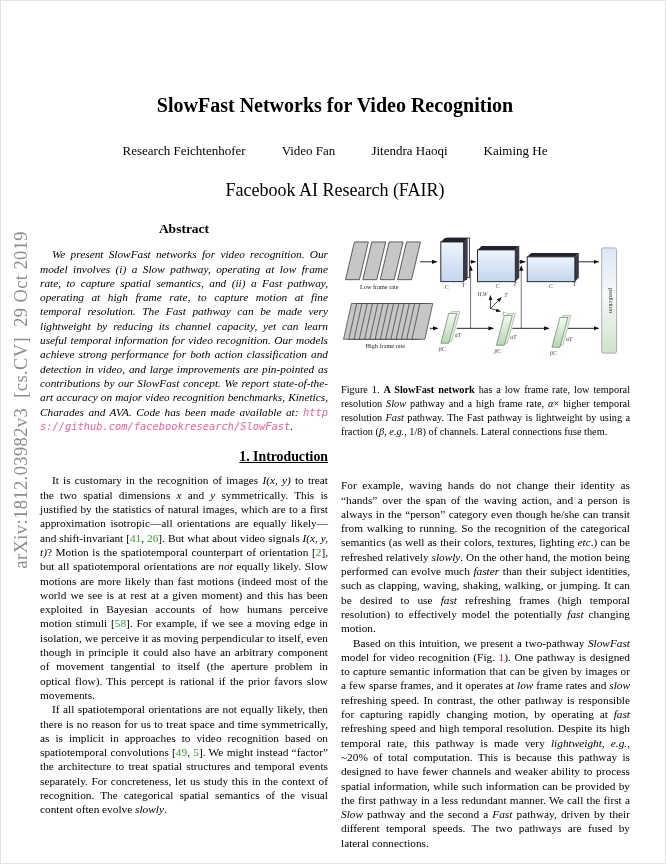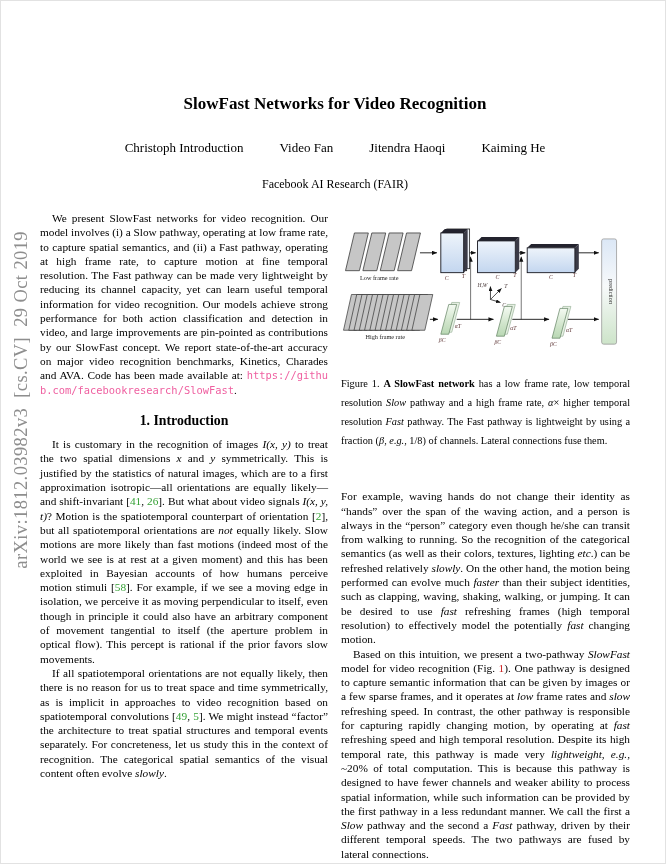--- a/index.html
+++ b/index.html
@@ -8,32 +8,32 @@
     background:#ffffff;color:#000;
     font-family:"Liberation Serif","DejaVu Serif",serif;
     box-shadow:inset 0 0 0 1px #e2e2e2;
   }
   .arxiv-strip{position:absolute;left:8px;top:150px;height:500px;width:26px;
     display:flex;align-items:center;justify-content:center;}
   .arxiv-strip span{
     writing-mode:vertical-rl;transform:rotate(180deg);
     font-size:18.5px;color:#8e8e8e;white-space:pre;letter-spacing:.4px;}
   .main{position:absolute;left:40px;top:94px;width:590px;}
-  .paper-title{text-align:center;font-size:17px;font-weight:bold;margin:0 0 26px;}
+  .paper-title{text-align:center;font-size:20px;font-weight:bold;margin:0 0 26px;}
   .authors{display:flex;justify-content:center;gap:36px;font-size:13px;margin:0 0 21px;}
-  .affiliation{text-align:center;font-size:12px;margin:0 0 19px;}
+  .affiliation{text-align:center;font-size:18px;margin:0 0 19px;}
   .columns{display:flex;gap:13px;align-items:flex-start;}
   .col{width:289px;font-size:11.3px;line-height:14.3px;text-align:justify;
     hyphens:auto;-webkit-hyphens:auto;}
   .abstract-heading{text-align:center;font-weight:bold;font-size:13.5px;margin:2px 0 11px;}
-  .abstract p{margin:0;text-indent:12px;}
-  .section-heading{font-size:13.8px;font-weight:bold;margin:17px 0 9px;text-align:center;}
+  .abstract p{margin:0;font-style:italic;text-indent:12px;}
+  .section-heading{font-size:13.8px;font-weight:bold;margin:17px 0 9px;text-align:right;text-decoration:underline;}
   p.body-par{margin:0;text-indent:12px;}
   .right-col{padding-top:16px;}
-  .fig-caption{font-size:10.3px;line-height:19px;text-align:justify;margin:5px 0 0;}
+  .fig-caption{font-size:10.3px;line-height:14px;text-align:justify;margin:5px 0 0;}
   .right-body{margin-top:39px;}
   .seg-i{font-style:italic;}
   .seg-b{font-weight:bold;}
   .seg-math{font-style:italic;}
   .seg-cite{color:#33a033;}
   .seg-figref{color:#cc2222;}
   .seg-url{color:#ef5fa0;font-family:"DejaVu Sans Mono","Liberation Mono",monospace;
     font-size:10.4px;word-break:break-all;}
   svg text{font-family:"Liberation Serif",serif;}
   .fig-wrap{width:289px;}
@@ -42,31 +42,32 @@
 <body>
 
 <div class="arxiv-strip">
   <span>arXiv:1812.03982v3  [cs.CV]  29 Oct 2019</span>
 </div>
 
 <div class="main">
   <h1 class="paper-title">SlowFast Networks for Video Recognition</h1>
 
   <div class="authors">
-    <span>Christoph Introduction</span>
+    <span>Research Feichtenhofer</span>
     <span>Video Fan</span>
     <span>Jitendra Haoqi</span>
     <span>Kaiming He</span>
   </div>
 
   <div class="affiliation">Facebook AI Research (FAIR)</div>
 
   <div class="columns">
 
     <div class="col left-col">
+      <div class="abstract-heading">Abstract</div>
       <div class="abstract">
         <p><span>We present SlowFast networks for video recognition. Our model involves (i) a Slow pathway, operating at low frame rate, to capture spatial semantics, and (ii) a Fast pathway, operating at high frame rate, to capture motion at fine temporal resolution. The Fast pathway can be made very lightweight by reducing its channel capacity, yet can learn useful temporal information for video recognition. Our models achieve strong performance for both action classification and detection in video, and large improvements are pin-pointed as contributions by our SlowFast concept. We report state-of-the-art accuracy on major video recognition benchmarks, Kinetics, Charades and AVA. Code has been made available at: </span><span class="seg-url">https://github.com/facebookresearch/SlowFast</span><span>.</span></p>
       </div>
       <div class="section-heading">1. Introduction</div>
       <p class="body-par"><span>It is customary in the recognition of images </span><span class="seg-math">I(x, y)</span><span> to treat the two spatial dimensions </span><span class="seg-math">x</span><span> and </span><span class="seg-math">y</span><span> symmetrically. This is justified by the statistics of natural images, which are to a first approximation isotropic—all orientations are equally likely—and shift-invariant [</span><span class="seg-cite">41</span><span>, </span><span class="seg-cite">26</span><span>]. But what about video signals </span><span class="seg-math">I(x, y, t)</span><span>? Motion is the spatiotemporal counterpart of orientation [</span><span class="seg-cite">2</span><span>], but all spatiotemporal orientations are </span><span class="seg-i">not</span><span> equally likely. Slow motions are more likely than fast motions (indeed most of the world we see is at rest at a given moment) and this has been exploited in Bayesian accounts of how humans perceive motion stimuli [</span><span class="seg-cite">58</span><span>]. For example, if we see a moving edge in isolation, we perceive it as moving perpendicular to itself, even though in principle it could also have an arbitrary component of movement tangential to itself (the aperture problem in optical flow). This percept is rational if the prior favors slow movements.</span></p>
       <p class="body-par"><span>If all spatiotemporal orientations are not equally likely, then there is no reason for us to treat space and time symmetrically, as is implicit in approaches to video recognition based on spatiotemporal convolutions [</span><span class="seg-cite">49</span><span>, </span><span class="seg-cite">5</span><span>]. We might instead “factor” the architecture to treat spatial structures and temporal events separately. For concreteness, let us study this in the context of recognition. The categorical spatial semantics of the visual content often evolve </span><span class="seg-i">slowly</span><span>.</span></p>
     </div>
 
     <div class="col right-col">
       <div class="fig-wrap">

